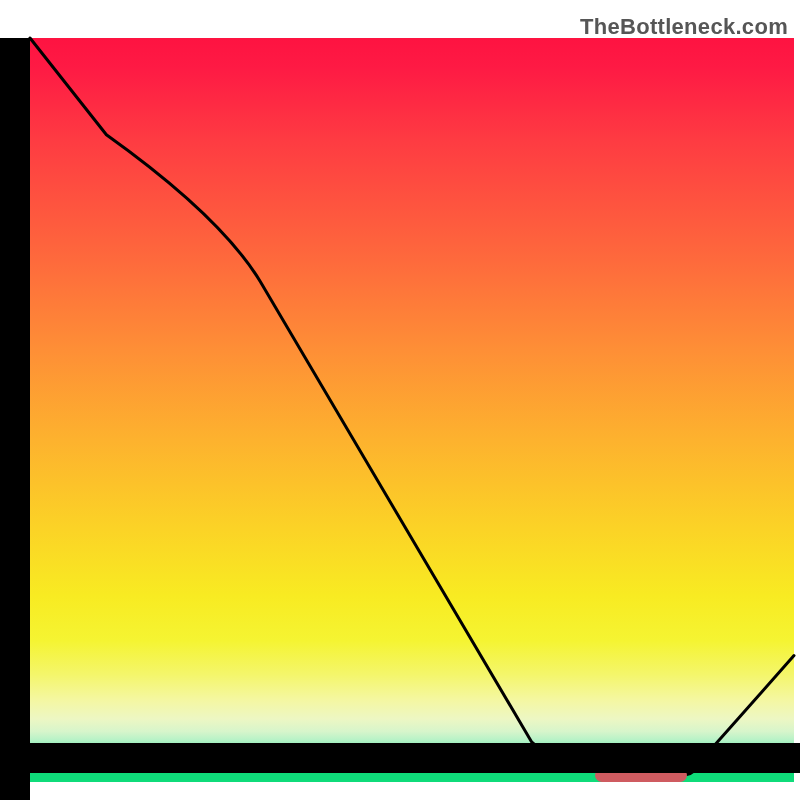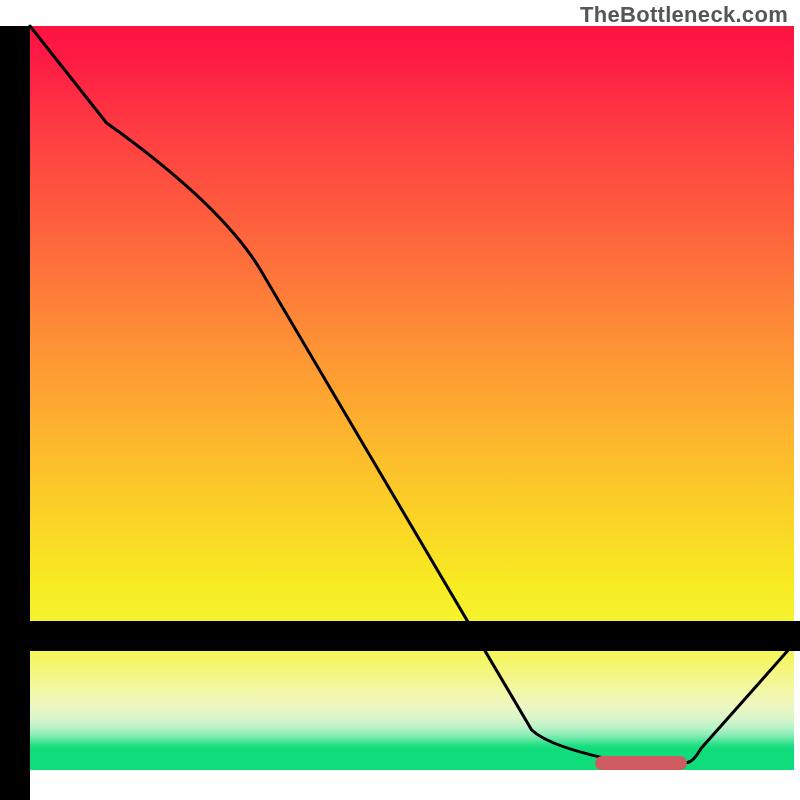--- a/index.html
+++ b/index.html
@@ -6,21 +6,22 @@
     margin: 0;
     padding: 0;
     width: 800px;
     height: 800px;
     background: #ffffff;
     overflow: hidden;
   }
   .stage {
     position: relative;
     width: 800px;
-    height: 651px;
+    height: 761px;
+    margin-top: 12px;
   }
   .attribution {
     position: absolute;
     top: 2px;
     right: 12px;
     font-family: Arial, Helvetica, sans-serif;
     font-size: 22px;
     font-weight: 700;
     color: #565656;
     letter-spacing: 0.3px;

